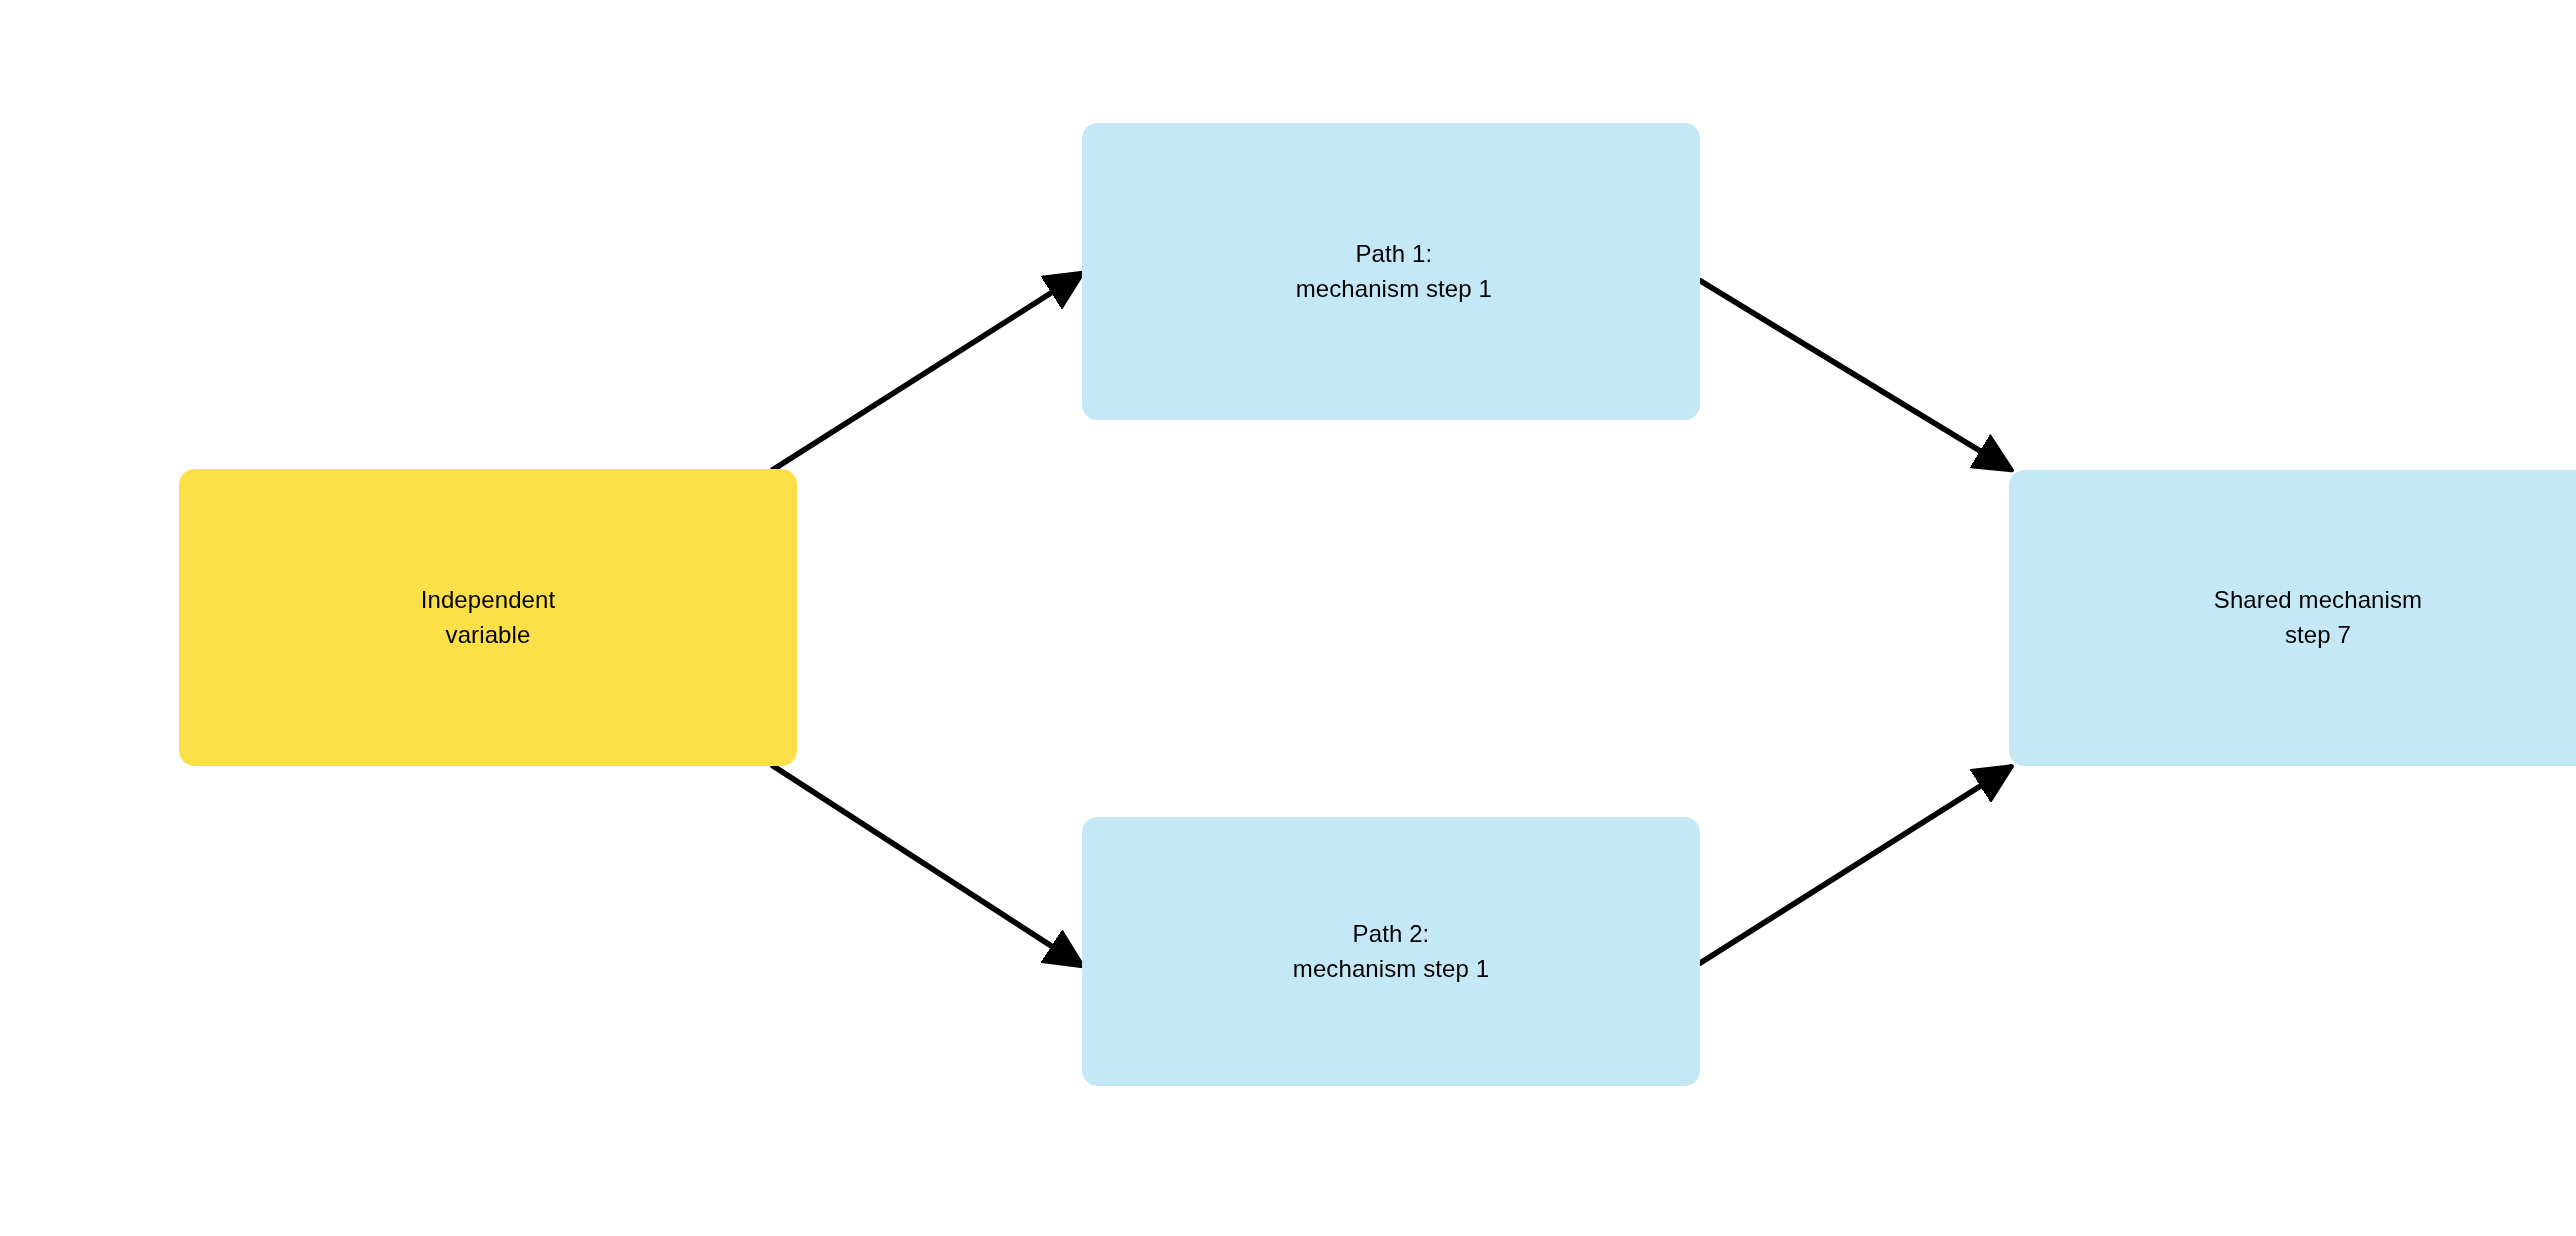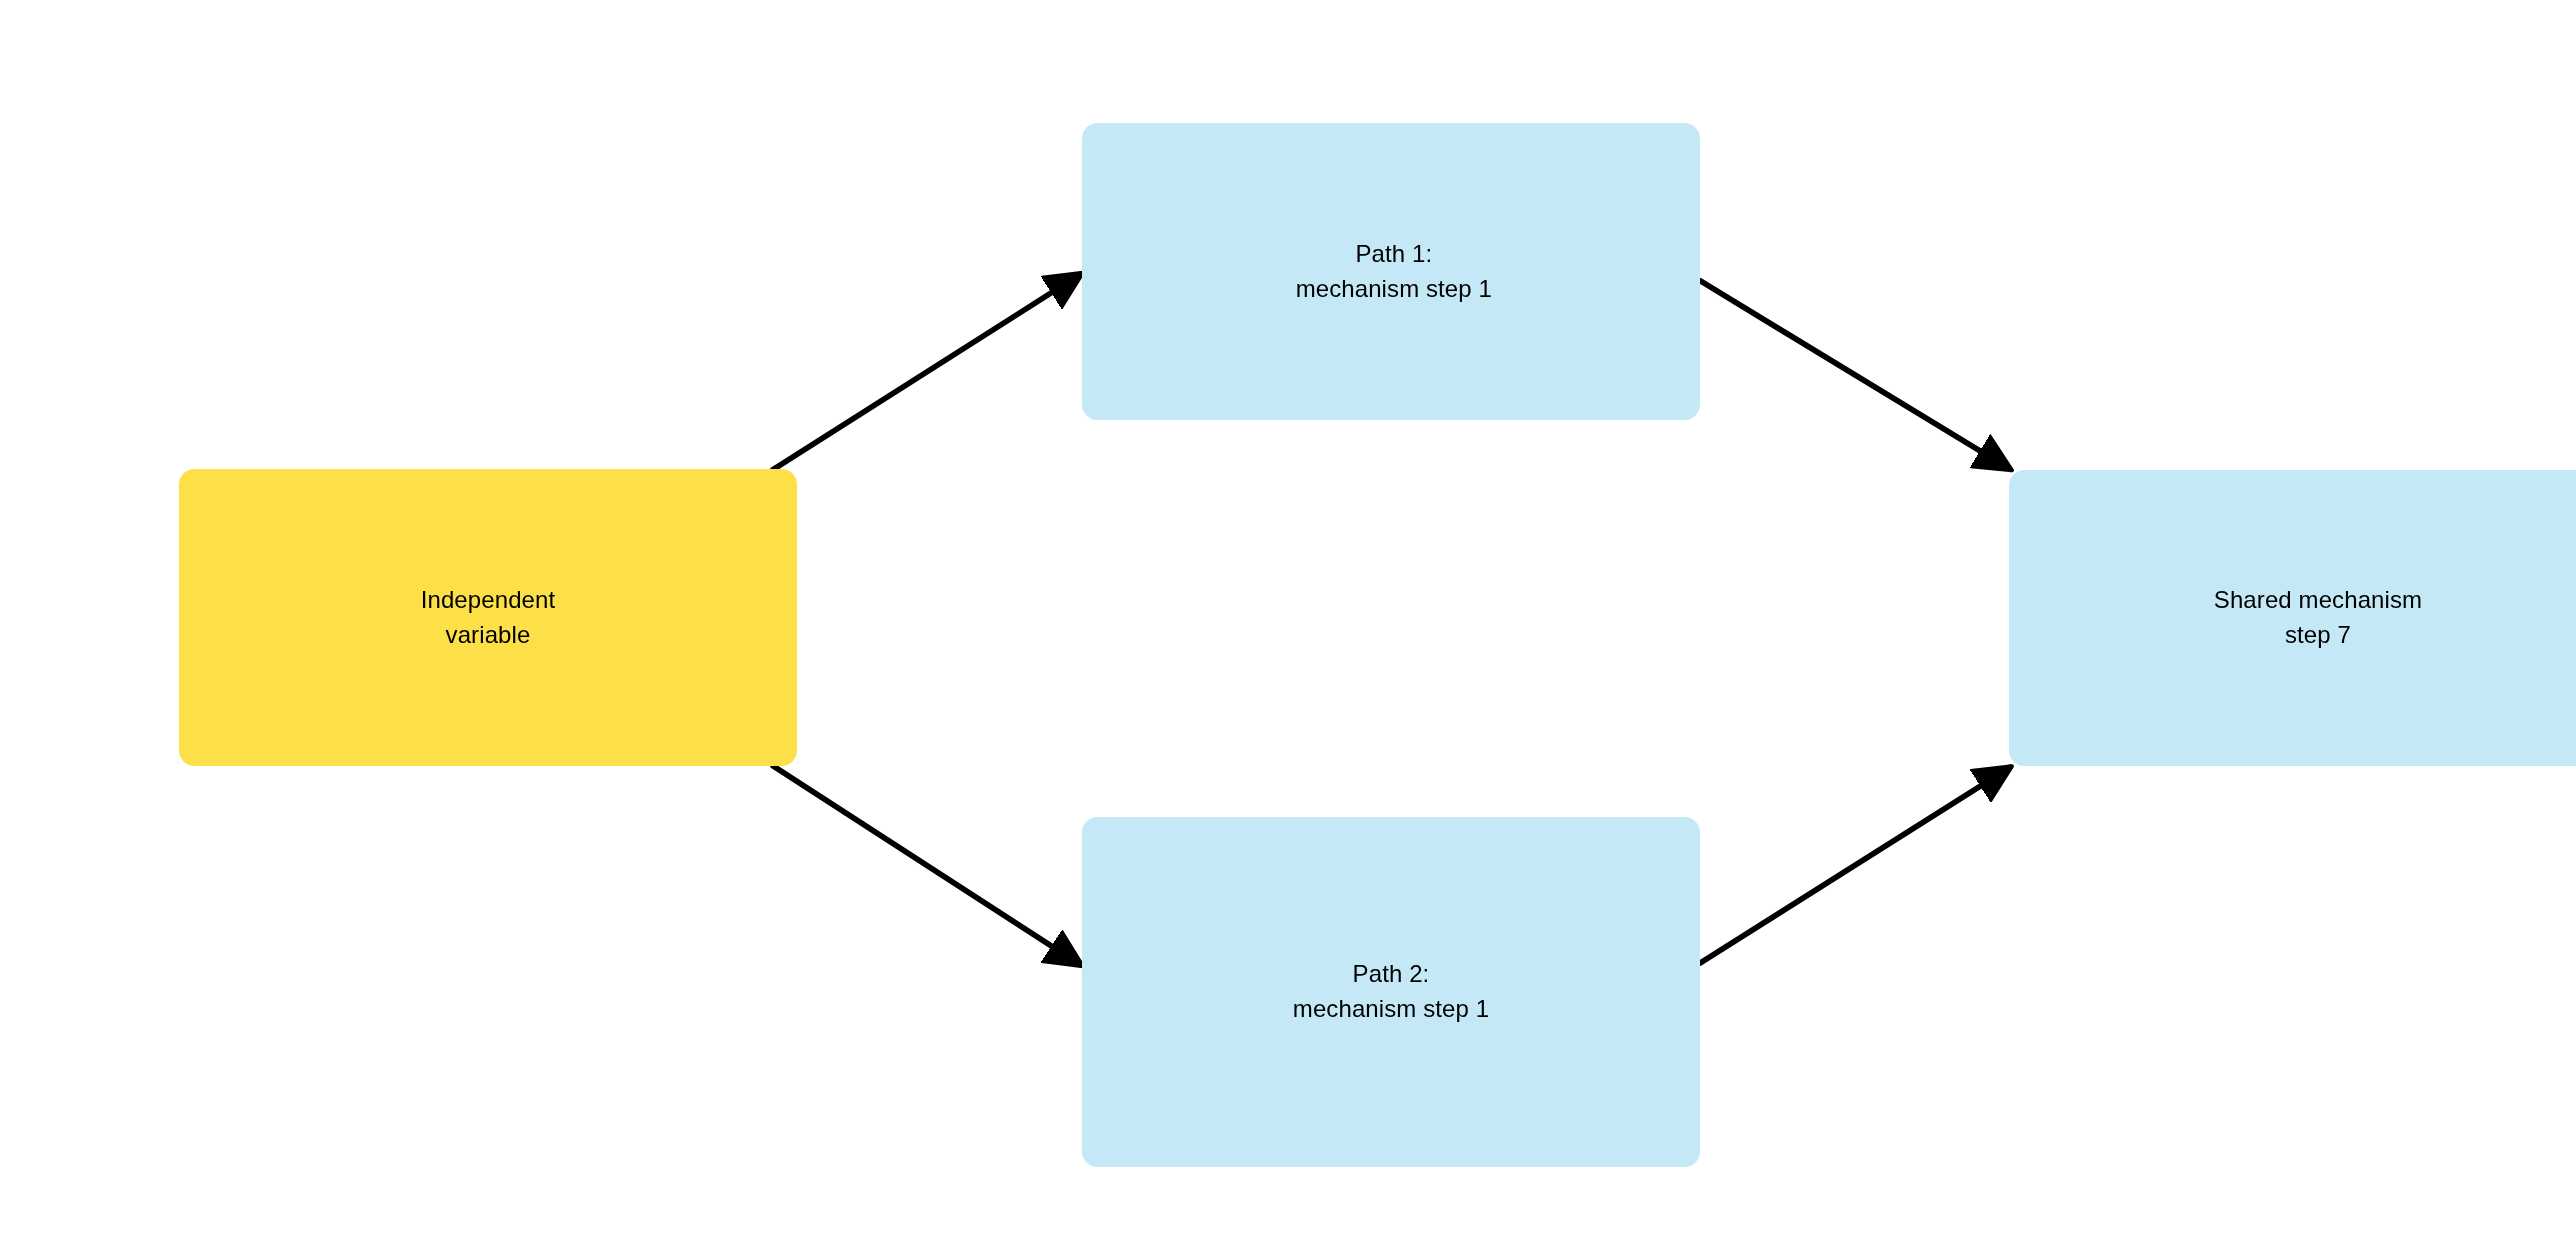--- a/index.html
+++ b/index.html
@@ -71,21 +71,21 @@
   <div class="node" style="left: 155px; top: 469px; width: 618px; height: 297px; background: #fde047; margin-left: 24px;">
     <span class="node-label">Independent
 variable</span>
   </div>
 
   <div class="node" style="left: 1082px; top: 123px; width: 618px; height: 297px; background: rgb(197, 232, 247); padding-left: 18px;">
     <span class="node-label">Path 1:
 mechanism step 1</span>
   </div>
 
-  <div class="node" style="left: 1082px; top: 817px; width: 618px; height: 350px; background: rgb(197, 232, 247);">
+  <div class="node" style="left: 1082px; top: 817px; width: 618px; height: 269px; background: rgb(197, 232, 247);">
     <span class="node-label">Path 2:
 mechanism step 1</span>
   </div>
 
   <div class="node" style="left: 2009px; top: 470px; width: 618px; height: 296px; background: rgb(197, 232, 247);">
     <span class="node-label">Shared mechanism
 step 7</span>
   </div>
 
 </div>

